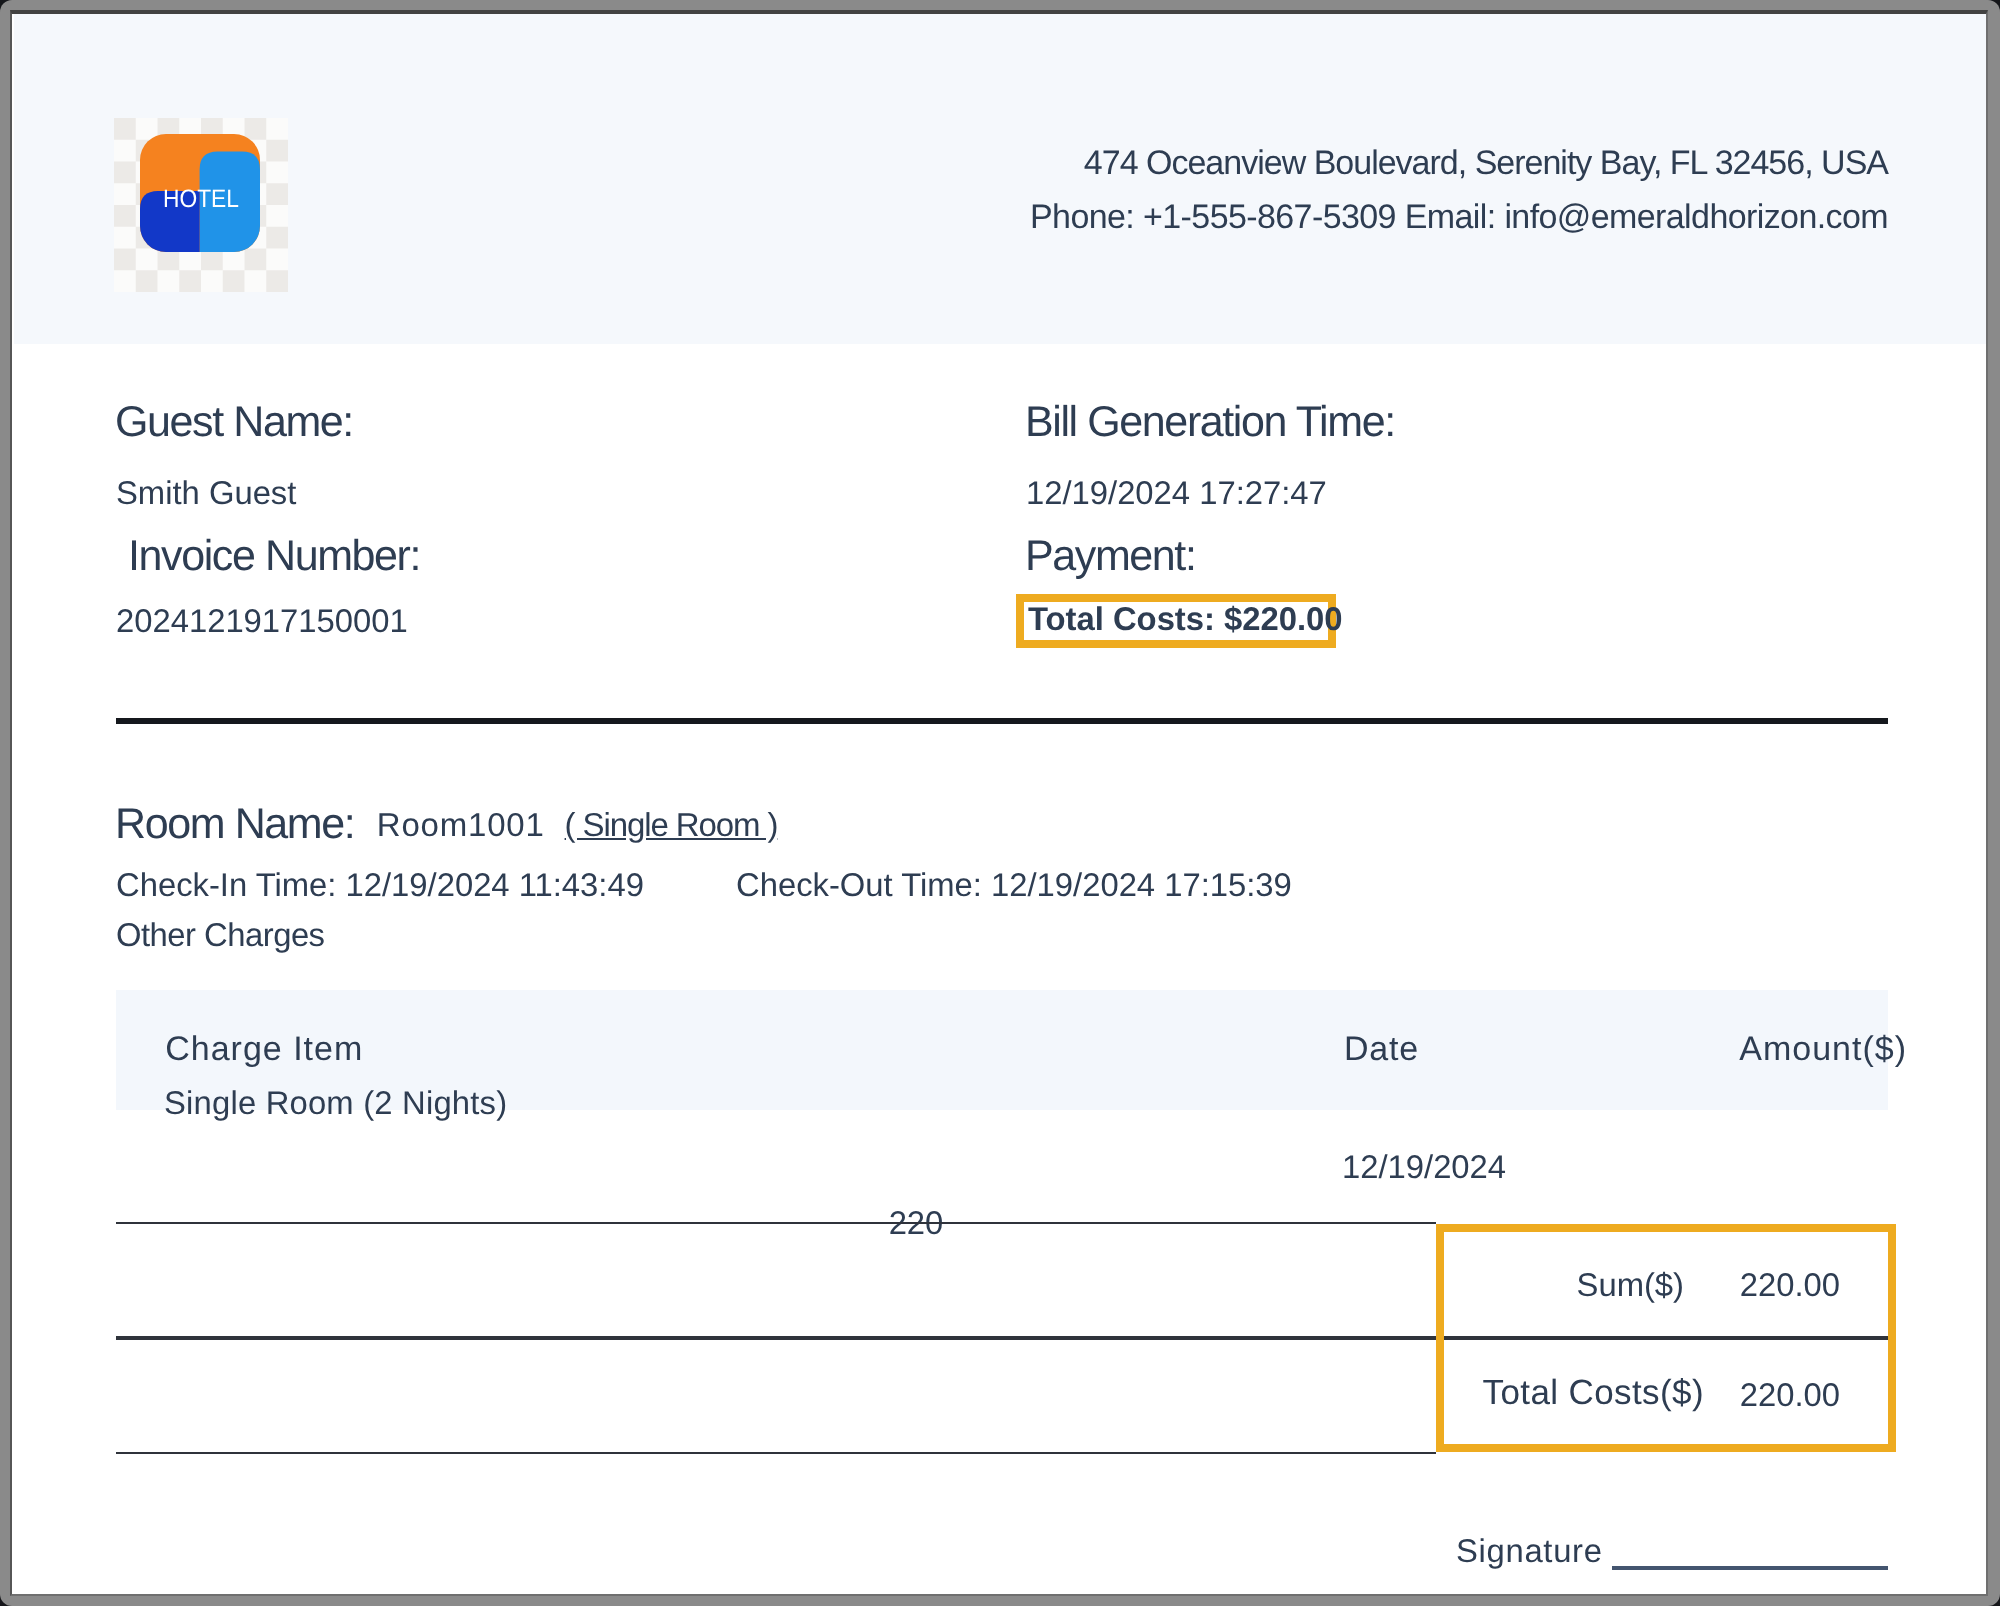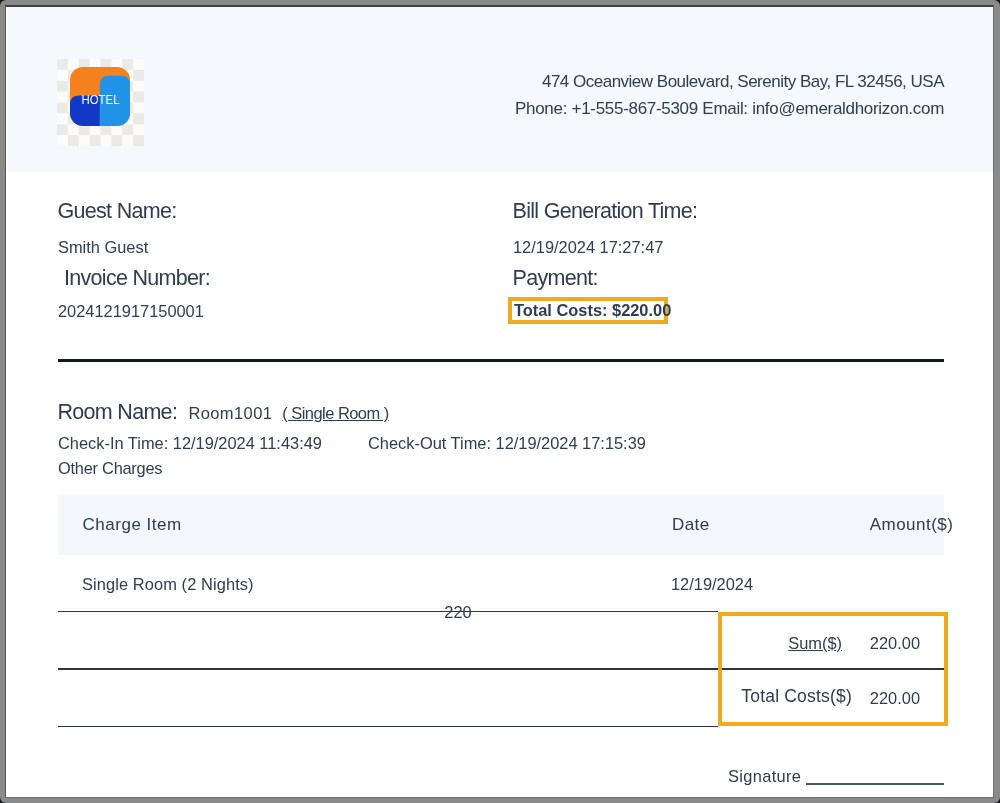--- a/index.html
+++ b/index.html
@@ -60,29 +60,29 @@
   <div class="abs" style="left:282.3px;top:405px;font-size:16.5px;color:#2e3d52;line-height:1;letter-spacing:-0.55px;text-decoration:underline;">( Single Room )</div>
   <div class="abs val" style="left:58px;top:435px;">Check-In Time: 12/19/2024 11:43:49</div>
   <div class="abs val" style="left:368px;top:435px;">Check-Out Time: 12/19/2024 17:15:39</div>
   <div class="abs val" style="left:58px;top:460px;letter-spacing:-0.25px;">Other Charges</div>
 
   <div class="abs" style="left:58px;top:494.8px;width:886px;height:60px;background:#f3f7fc;"></div>
   <div class="abs hdr" style="left:82.6px;top:515.5px;">Charge Item</div>
   <div class="abs hdr" style="left:672px;top:515.5px;letter-spacing:0.4px;">Date</div>
   <div class="abs hdr" style="left:0;top:515.5px;width:917.5px;text-align:right;margin-left:36px;">Amount($)</div>
 
-  <div class="abs val" style="left:82px;top:576px;letter-spacing:0.1px;">Single Room (2 Nights)</div>
+  <div class="abs val" style="left:82px;top:544px;letter-spacing:0.1px;">Single Room (2 Nights)</div>
   <div class="abs val" style="left:671px;top:576px;">12/19/2024</div>
   <div class="abs val" style="left:0;top:576px;width:916px;text-align:center;margin-top:28px;">220</div>
 
   <div class="line" style="left:58px;top:610.9px;width:660px;"></div>
   <div class="line" style="left:58px;top:668.3px;width:886px;"></div>
   <div class="line" style="left:58px;top:725.8px;width:660px;"></div>
 
   <div class="obox" style="left:717.8px;top:611.5px;width:222.4px;height:106px;"></div>
-  <div class="abs val" style="left:0;top:634.5px;width:842px;text-align:right;text-decoration:underline;">Sum($)</div>
+  <div class="abs val" style="left:0;top:634.5px;width:842px;text-align:right;">Sum($)</div>
   <div class="abs val" style="left:0;top:634.5px;width:920px;text-align:right;">220.00</div>
   <div class="abs" style="left:0;top:688.4px;width:842px;text-align:right;font-size:17.5px;color:#2e3d52;line-height:1;letter-spacing:0.2px;padding-left:10px;">Total Costs($)</div>
   <div class="abs val" style="left:0;top:690px;width:920px;text-align:right;">220.00</div>
 
   <div class="abs val" style="left:728px;top:768px;letter-spacing:0.35px;">Signature</div>
   <div class="abs" style="left:805.5px;top:783.3px;width:138.5px;height:1.6px;background:#44556f;"></div>
 </div>
 
 </body></html>

